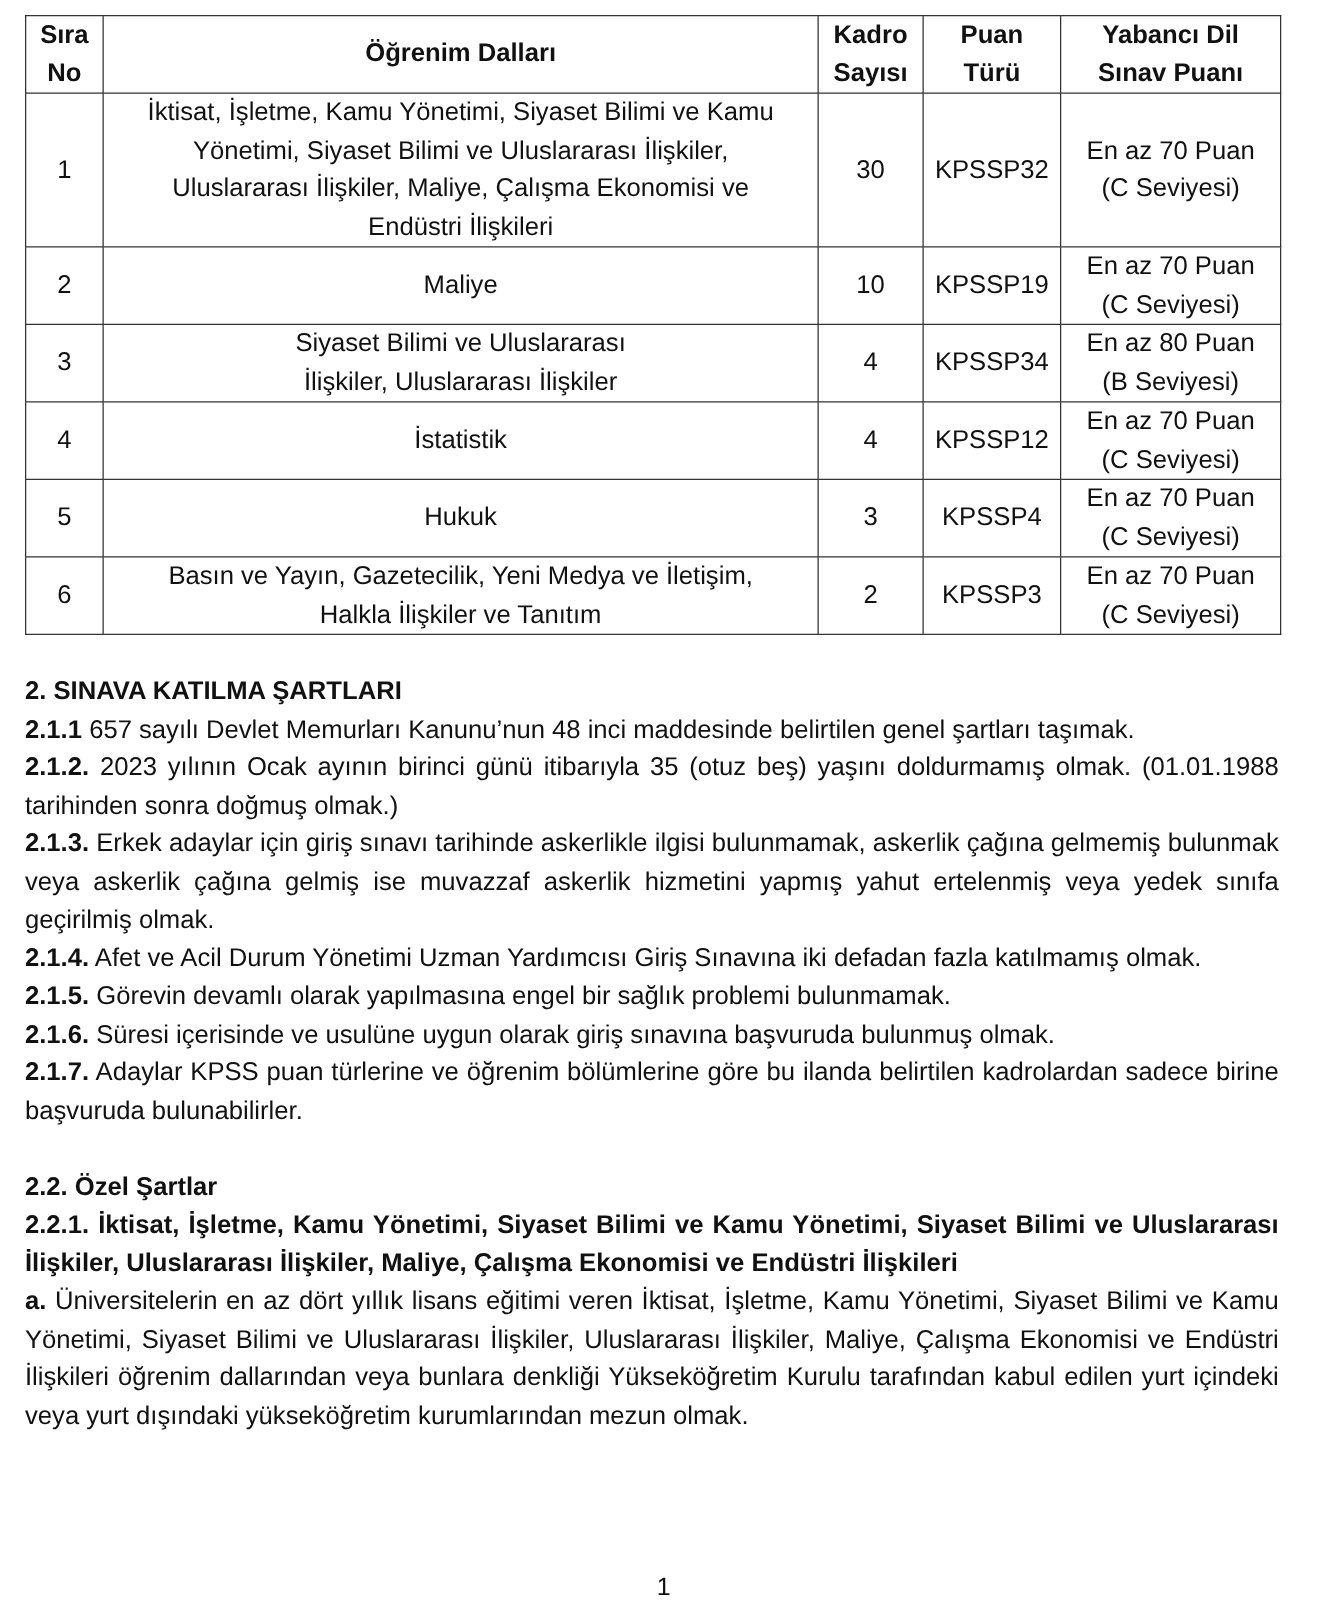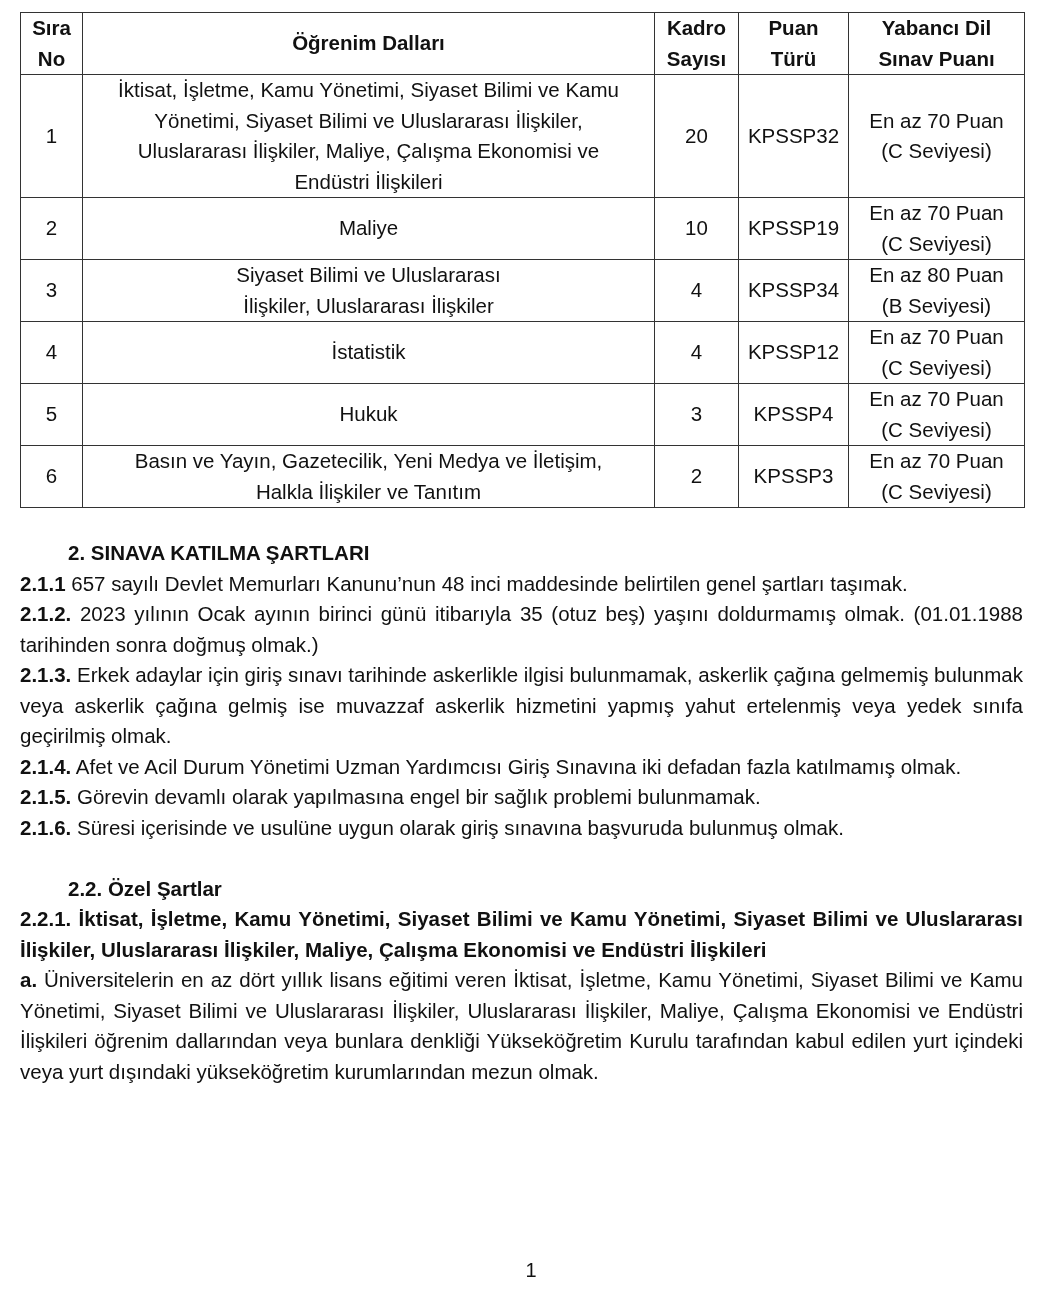--- a/index.html
+++ b/index.html
@@ -31,21 +31,21 @@
   .col-puan { width: 110px; }
   .col-lang { width: 176px; }
   tr.hdr { height: 62px; }
   tr.r1 { height: 123px; }
   tr.r2, tr.r3, tr.r4, tr.r5, tr.r6 { height: 62px; }
 
   .body-text {
     position: absolute; left: 20px; width: 1003px;
     font-size: 20.5px; line-height: 30.5px;
   }
-  .line { display: block; margin-left: 48px; }
+  .line { display: block; }
   .justify { text-align: justify; text-align-last: left; }
   .b { font-weight: bold; }
   .page-number {
     position: absolute; left: 0; width: 1062px; top: 1259px;
     text-align: center; font-size: 20px;
   }
 </style>
 </head>
 <body>
 
@@ -69,21 +69,21 @@
         <th><span style="white-space:pre-line">Puan
 Türü</span></th>
         <th><span style="white-space:pre-line">Yabancı Dil
 Sınav Puanı</span></th>
       </tr>
     </thead>
     <tbody>
       <tr class="r1">
         <td>1</td>
         <td style="padding:0 20px">İktisat, İşletme, Kamu Yönetimi, Siyaset Bilimi ve Kamu Yönetimi, Siyaset Bilimi ve Uluslararası İlişkiler, Uluslararası İlişkiler, Maliye, Çalışma Ekonomisi ve Endüstri İlişkileri</td>
-        <td>20</td>
+        <td>30</td>
         <td>KPSSP32</td>
         <td style="padding:0 14px">En az 70 Puan (C Seviyesi)</td>
       </tr>
       <tr class="r2">
         <td>2</td>
         <td>Maliye</td>
         <td>10</td>
         <td>KPSSP19</td>
         <td style="padding:0 14px">En az 70 Puan (C Seviyesi)</td>
       </tr>
@@ -120,20 +120,21 @@
 
   <div class="body-text" style="top:538px;">
     <div class="line b">2. SINAVA KATILMA ŞARTLARI</div>
 
     <div class="justify"><span class="b">2.1.1</span><span> 657 sayılı Devlet Memurları Kanunu’nun 48 inci maddesinde belirtilen genel şartları taşımak.</span></div>
     <div class="justify"><span class="b">2.1.2.</span><span> 2023 yılının Ocak ayının birinci günü itibarıyla 35 (otuz beş) yaşını doldurmamış olmak. (01.01.1988 tarihinden sonra doğmuş olmak.)</span></div>
     <div class="justify"><span class="b">2.1.3.</span><span> Erkek adaylar için giriş sınavı tarihinde askerlikle ilgisi bulunmamak, askerlik çağına gelmemiş bulunmak veya askerlik çağına gelmiş ise muvazzaf askerlik hizmetini yapmış yahut ertelenmiş veya yedek sınıfa geçirilmiş olmak.</span></div>
     <div class="justify"><span class="b">2.1.4.</span><span> Afet ve Acil Durum Yönetimi Uzman Yardımcısı Giriş Sınavına iki defadan fazla katılmamış olmak.</span></div>
     <div class="justify"><span class="b">2.1.5.</span><span> Görevin devamlı olarak yapılmasına engel bir sağlık problemi bulunmamak.</span></div>
     <div class="justify"><span class="b">2.1.6.</span><span> Süresi içerisinde ve usulüne uygun olarak giriş sınavına başvuruda bulunmuş olmak.</span></div>
+    <div class="justify"><span class="b">2.1.7.</span><span> Adaylar KPSS puan türlerine ve öğrenim bölümlerine göre bu ilanda belirtilen kadrolardan sadece birine başvuruda bulunabilirler.</span></div>
 
     <div class="line" style="height:30.5px"></div>
 
     <div class="line b">2.2. Özel Şartlar</div>
     <div class="justify b">2.2.1. İktisat, İşletme, Kamu Yönetimi, Siyaset Bilimi ve Kamu Yönetimi, Siyaset Bilimi ve Uluslararası İlişkiler, Uluslararası İlişkiler, Maliye, Çalışma Ekonomisi ve Endüstri İlişkileri</div>
     <div class="justify"><span class="b">a.</span><span> Üniversitelerin en az dört yıllık lisans eğitimi veren İktisat, İşletme, Kamu Yönetimi, Siyaset Bilimi ve Kamu Yönetimi, Siyaset Bilimi ve Uluslararası İlişkiler, Uluslararası İlişkiler, Maliye, Çalışma Ekonomisi ve Endüstri İlişkileri öğrenim dallarından veya bunlara denkliği Yükseköğretim Kurulu tarafından kabul edilen yurt içindeki veya yurt dışındaki yükseköğretim kurumlarından mezun olmak.</span></div>
   </div>
 
   <div class="page-number">1</div>
 </div>

